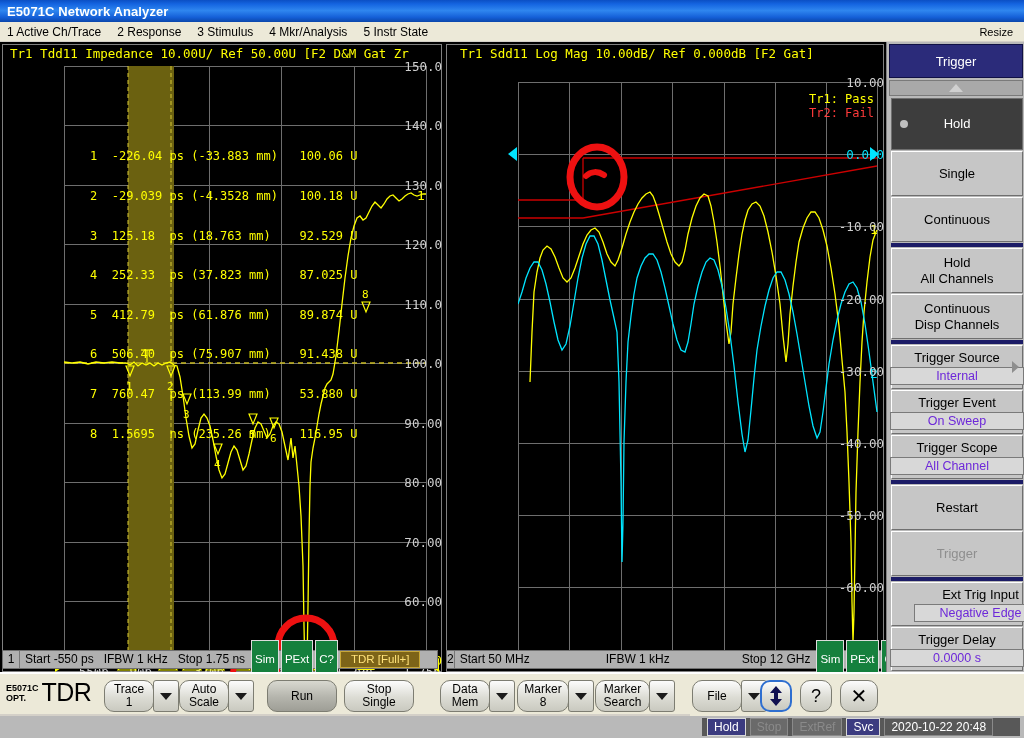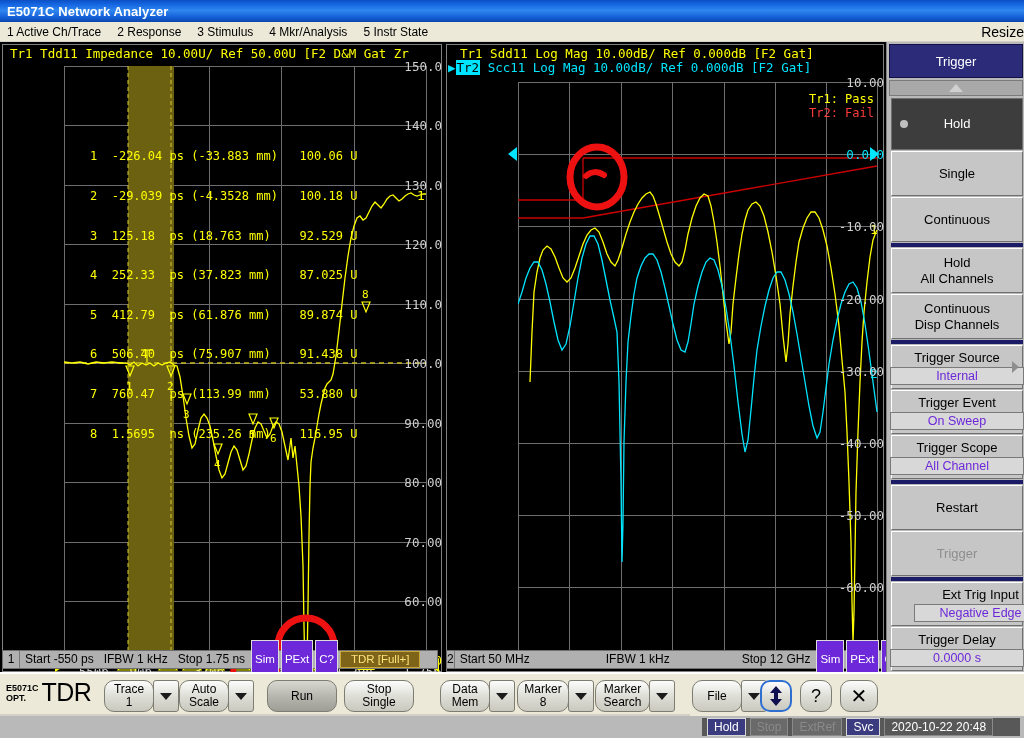--- a/index.html
+++ b/index.html
@@ -20,21 +20,21 @@
     color: #fff; font-weight: bold; font-size: 13px; padding-left: 7px;
     font-family: "Liberation Sans", sans-serif; letter-spacing: 0.1px;
   }
   
   .menubar {
     position: absolute; left: 0; top: 22px; width: 1024px; height: 20px;
     background: #ece9d8; display: flex; align-items: center;
     border-bottom: 1px solid #d4d0c8;
   }
   .menubar .mi { font-size: 12px; color: #000; padding: 0 9px 0 7px; line-height: 20px; }
-  .menubar .resize { margin-left: auto; font-size: 14px; color: #000; }
+  .menubar .resize { margin-left: auto; padding-right: 11px; font-size: 11px; color: #000; }
 
   
   .instr {
     position: absolute; left: 0; top: 42px; width: 1024px; height: 630px;
     background: #000;
   }
   .chanwrap { position: absolute; top: 2px; height: 628px; }
   .chan-left  { left: 2px; width: 440px; }
   .chan-right { left: 446px; width: 438px; }
 
@@ -75,21 +75,21 @@
            border-bottom:7px solid transparent; border-right:9px solid #ffff00; }
   .tri-l.c { border-left-color:#00e5ff; }
   .tri-r.c { border-right-color:#00e5ff; }
 
   
   .statbar { position:absolute; height:19px; background:#b0b0b0; border:1px solid #6f6f6f;
              display:flex; align-items:center; font-size:12px; color:#000; }
   .statbar .num { width:17px; text-align:center; border-right:1px solid #777;
                   background:#b0b0b0; height:100%; line-height:17px; }
   .statbar .seg { padding:0 5px; line-height:17px; white-space:nowrap; }
-  .badge { color:#fff; background:#6d28d9; border:1px solid #dcdcdc; padding:11px 3px;
+  .badge { color:#fff; background:#15803d; border:1px solid #dcdcdc; padding:11px 3px;
            font-size:11.5px; line-height:15px; margin:0 1px; }
   .badge.tdr { color:#ffe27a; background:#7d6418; border:1px solid #c8a83a; padding:0 10px; }
 
   
   .softpanel { position:absolute; left:886px; top:42px; width:138px; height:630px;
                background:#b9b9b9; border-left:1px solid #808080; }
   .sk-title { position:absolute; left:2px; top:2px; width:134px; height:34px;
               background:#2b2b7a; color:#fff; font-size:13px; display:flex;
               align-items:center; justify-content:center; border:1px solid #101045; }
   .sk-scroll { position:absolute; left:2px; width:134px; height:16px; background:#a9a9a9;
@@ -278,23 +278,20 @@
 
       <svg width="440" height="30" style="position:absolute;left:0;top:606px;pointer-events:none;">
         <path d="M 232 30 C 225 8, 255 0, 268 6 C 278 11, 276 22, 272 30" fill="none" stroke="#ee1111" stroke-width="6"></path>
       </svg>
     </div>
 
     <div class="chanwrap chan-right">
       <div class="chan-border"></div>
 
       <div class="ttl" style="top:2px;left:14px;">Tr1 Sdd11 Log Mag 10.00dB/ Ref 0.000dB [F2 Gat]</div>
-      <div class="ttl cyan" style="top:16px;left:2px;">
-        <span class="arrow">▶</span><span class="tagbox">Tr2</span><span> Scc11 Log Mag 10.00dB/ Ref 0.000dB [F2 Gat]</span>
-      </div>
 
       <div class="graph" style="left:72px; top:38px; width:360px; height:578px;">
         <div class="grid-lines">
           <div class="h" style="top:0px;"></div>
             <div class="h" style="top:72px;"></div>
           <div class="h" style="top:144px;"></div>
             <div class="h" style="top:217px;"></div>
           <div class="h" style="top:289px;"></div>
             <div class="h" style="top:361px;"></div>
           <div class="h" style="top:433px;"></div>

